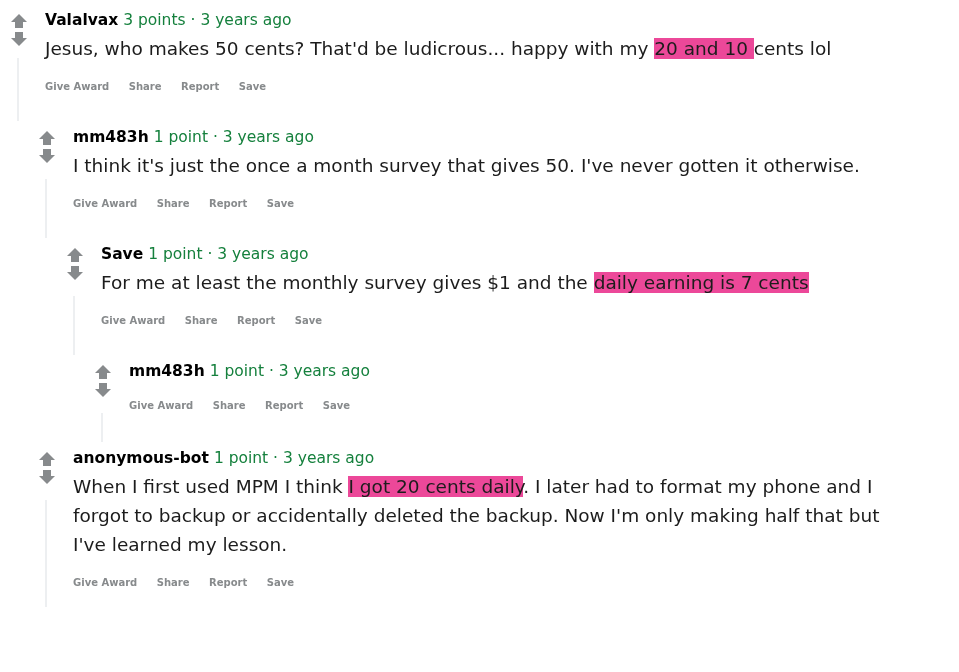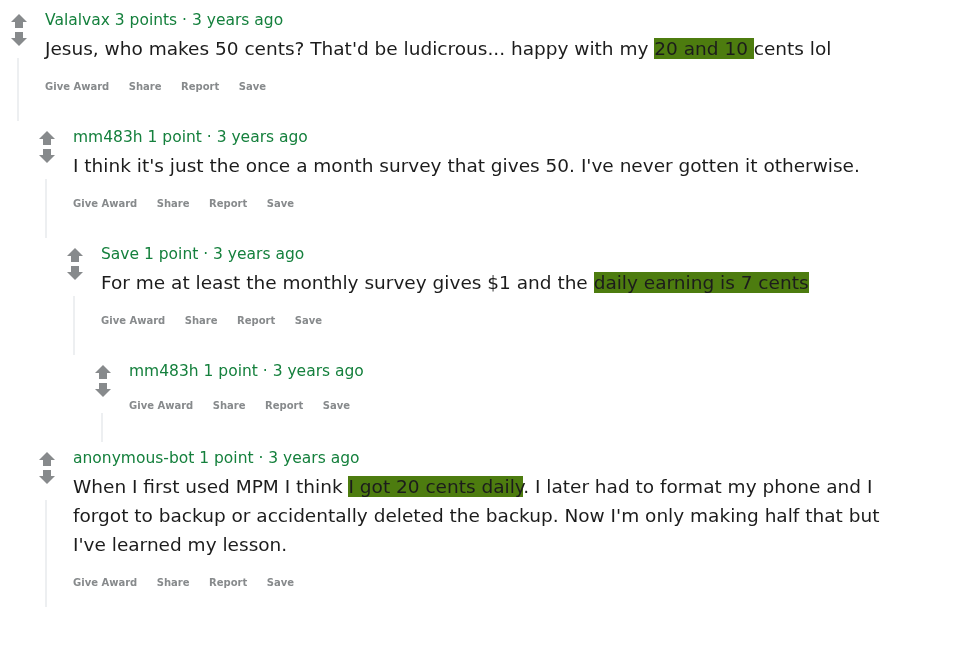--- a/index.html
+++ b/index.html
@@ -57,36 +57,37 @@
   .arrow svg { display: block; }
 
   
   .meta {
     font-size: 15.5px;
     line-height: 22px;
     padding-top: 5px;
     white-space: nowrap;
   }
   .author {
-    color: #15803d;
+    color: #000000;
+    font-weight: bold;
   }
   .meta-info {
     color: #15803d;
   }
 
   
   .body {
     font-size: 18.5px;
     line-height: 29px;
     color: #1c1c1c;
     padding-top: 3px;
     max-width: 830px;
   }
   mark {
-    background: #4d7c0f;
+    background: #ec4899;
     color: #1c1c1c;
     padding: 0;
   }
 
   
   .actions {
     font-size: 10px;
     line-height: 20px;
     font-weight: bold;
     color: #878a8c;

